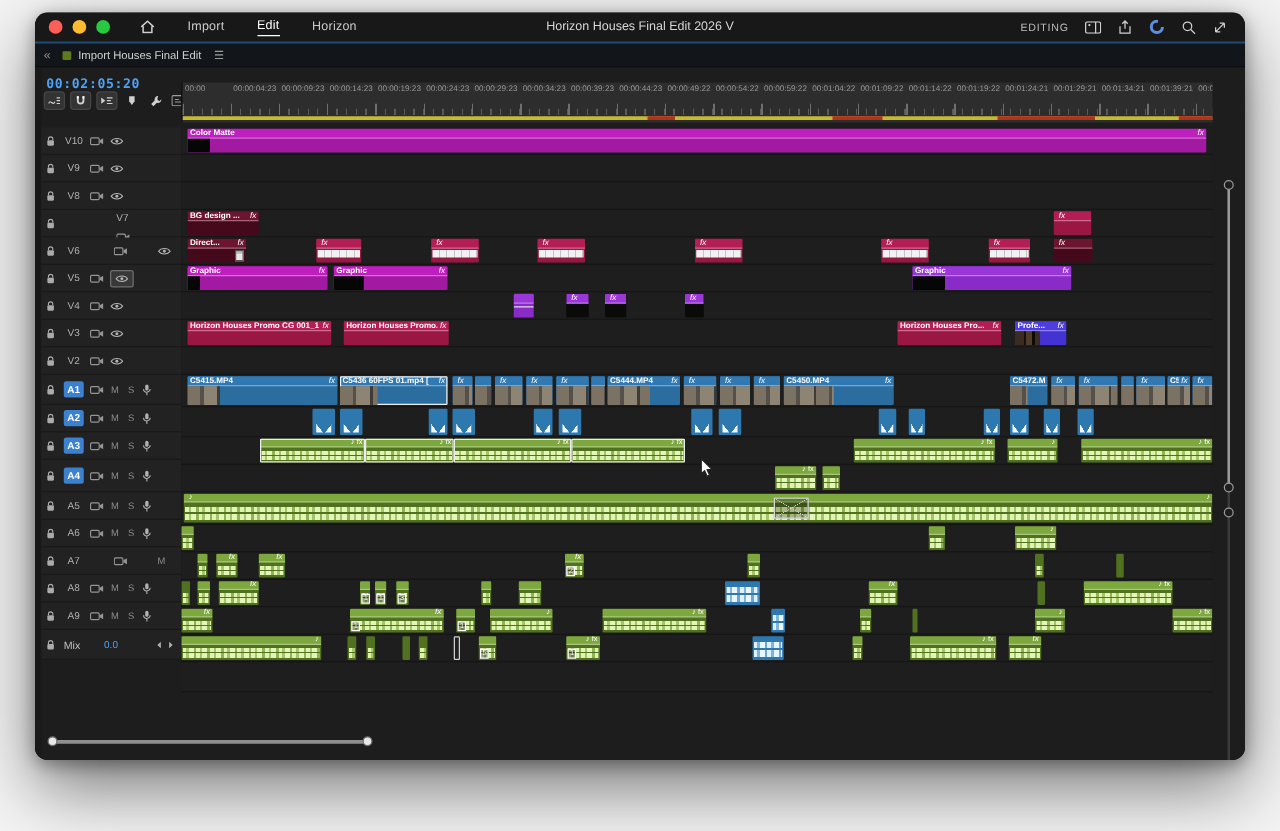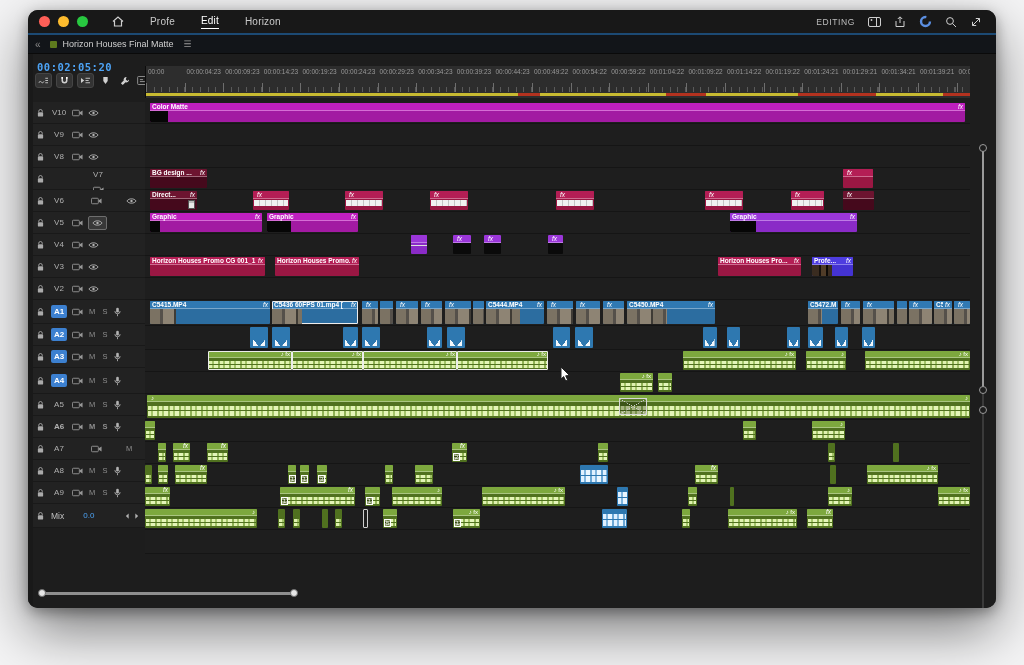--- a/index.html
+++ b/index.html
@@ -122,23 +122,24 @@
       <div class="traffic">
         <span style="background:#ff5f57"></span>
         <span style="background:#febc2e"></span>
         <span style="background:#28c840"></span>
       </div>
       <span id="homeic">
         <svg viewBox="0 0 12 11" width="12" height="11">
             <path d="M1 5.5L6 1l5 4.5M2.5 5v5h7V5" fill="none" stroke="#cfcfcf" stroke-width="1.2"></path>
           </svg>
       </span>
-      <span class="navitem">Profe</span>
+      <span class="navitem">Import</span>
       <span class="navitem active">Edit</span>
       <span class="navitem">Horizon</span>
+      <span id="wintitle">Horizon Houses Final Edit  2026 V</span>
       <div id="tbright">
         <span class="lbl">EDITING</span>
         <span>
             <svg viewBox="0 0 13 10" width="13" height="10">
               <rect x="0.5" y="0.5" width="12" height="9" rx="1.5" fill="none" stroke="#cfcfcf"></rect>
               <path d="M8.5 .5v9" stroke="#cfcfcf"></path>
               <circle cx="3.5" cy="3" r="0.9" fill="#cfcfcf"></circle>
             </svg>
           </span>
         <span>
@@ -163,21 +164,21 @@
               <path d="M2.5 9.5l7-7M9.5 2.5H5.8M9.5 2.5v3.7M2.5 9.5h3.7M2.5 9.5V5.8" fill="none" stroke="#cfcfcf"></path>
             </svg>
           </span>
       </div>
     </div>
     <div id="blueline"></div>
 
     <div id="tabbar">
       <span id="collapser">«</span>
       <span id="seqdot"></span>
-      <span id="tabname">Horizon Houses Final Matte</span>
+      <span id="tabname">Import Houses Final Edit</span>
       <span id="tabmenu">☰</span>
     </div>
 
     <div id="panel">
       <div id="leftstrip"></div>
       <div id="tcwrap"><span id="timecode">00:02:05:20</span></div>
       <div id="tools">
           <span class="toolbtn">
             <svg viewBox="0 0 12 10" width="11" height="9">
               <path d="M1 7.5c1.6-4.5 3.4 3 5.5-1.5" fill="none" stroke="#cfcfcf"></path>
@@ -543,21 +544,21 @@
               </span>
               <span class="ms">M</span>
               <span class="ms">S</span>
               <span>
                 <svg viewBox="0 0 8 11" width="7" height="10">
                   <rect x="2.5" y=".5" width="3" height="5.5" rx="1.5" fill="#b2b2b2"></rect>
                   <path d="M1 4.5a3 3 0 0 0 6 0M4 8v2.3" fill="none" stroke="#b2b2b2"></path>
                 </svg>
               </span>
             </div>
-            <div class="hrow" style="height: 22px; font-weight: bold;">
+            <div class="hrow" style="height: 22px;">
               <span class="lockwrap">
                 <svg viewBox="0 0 8 10" width="7" height="9">
                   <path d="M2 4V3a2 2 0 1 1 4 0v1" fill="none" stroke="#ababab"></path>
                   <rect x="1" y="4" width="6" height="5" rx="1" fill="#ababab"></rect>
                 </svg>
               </span>
               <span class="tname">A6</span>
               <span>
                 <svg viewBox="0 0 12 8" width="11" height="8">
                   <rect x=".5" y="1" width="7.5" height="6" rx="1" fill="none" stroke="#969696"></rect>

